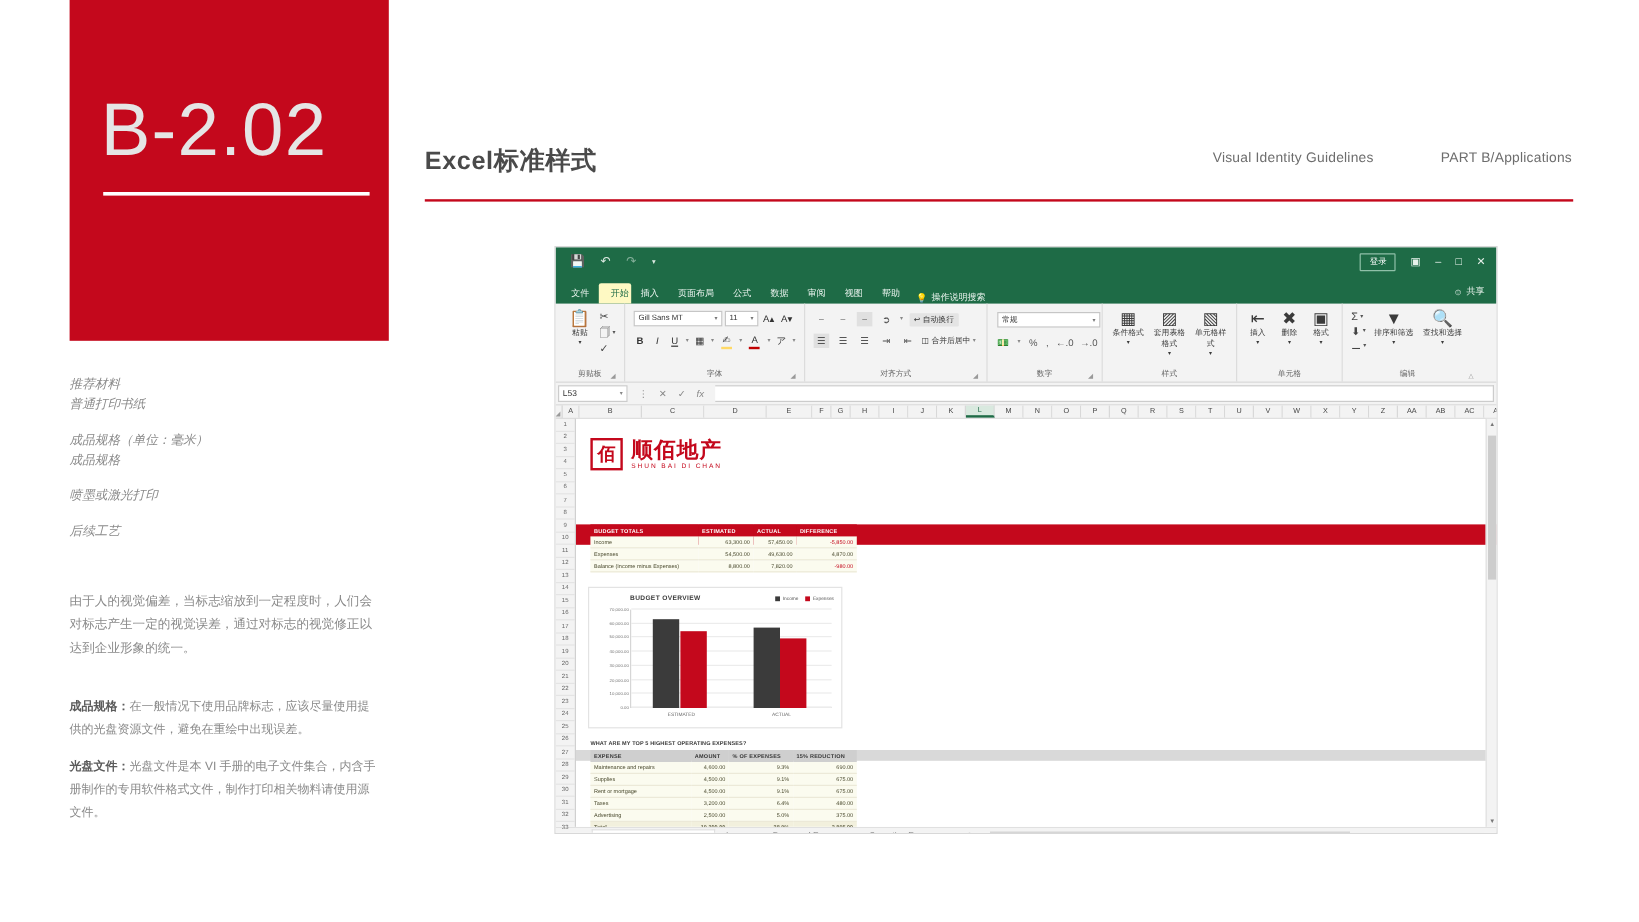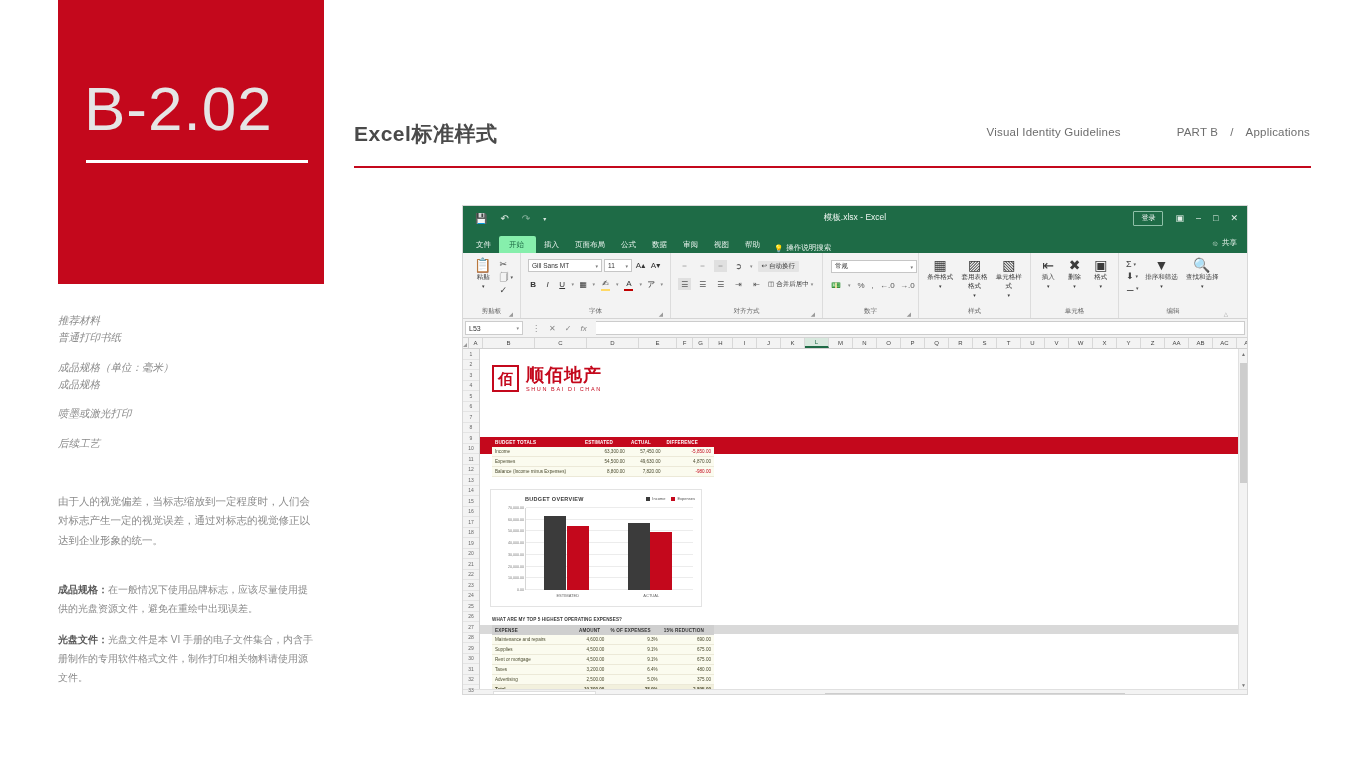--- a/index.html
+++ b/index.html
@@ -35,21 +35,21 @@
   }
   .title-rule {
     position: absolute; left: 354px; top: 166px; width: 957px; height: 2px;
     background: #c4081c;
   }
   .header-right {
     position: absolute; top: 126px; right: 56px;
     display: flex; align-items: center; gap: 56px;
     font-size: 11.5px; color: #6d6d6d; letter-spacing: .2px;
   }
-  .header-right .part { display: flex; gap: 12px; }
+  .header-right .part { display: flex; }
 
   
   .specs {
     position: absolute; left: 58px; top: 312px; width: 262px;
     font-size: 10.5px; color: #8a8a8a; line-height: 1.65; font-style: italic;
   }
   .spec-block { margin-bottom: 12px; }
   .body-note {
     position: absolute; left: 58px; top: 492px; width: 254px;
     font-size: 10.5px; color: #8a8a8a; line-height: 1.85;
@@ -84,21 +84,21 @@
   }
   .wc { color: #e6f1ea; font-size: 9px; }
 
   .tabbar {
     height: 23px; background: #1e6b46; display: flex; align-items: flex-end;
     padding-left: 5px; position: relative;
   }
   .tab {
     font-size: 7.5px; color: #e9f3ee; padding: 4px 8px 5px 8px; line-height: 1;
   }
-  .tab.active { background: #86efac; color: #1e6b46; border-radius: 2px 2px 0 0; padding: 5px 12px 5px 10px; }
+  .tab.active { background: #fef9c3; color: #1e6b46; border-radius: 2px 2px 0 0; padding: 5px 2px 5px 10px; }
   .tell-me { display: flex; align-items: center; gap: 3px; color: #e9f3ee; font-size: 7.5px; padding-left: 6px; }
   .share { margin-left: auto; color: #eaf4ee; font-size: 7.5px; padding: 0 10px 5px 0; display: flex; gap: 3px; align-items: center; }
 
   .ribbon {
     height: 66px; background: #f3f3f3; border-bottom: 1px solid #d4d4d4;
     display: flex; align-items: stretch;
   }
   .rgroup {
     position: relative; display: flex; flex-direction: column;
     justify-content: space-between; padding: 3px 5px 0 5px;
@@ -278,21 +278,20 @@
 
   <div class="excel">
 
     <div class="titlebar">
       <div class="qat">
         <span>💾</span>
         <span>↶</span>
         <span style="opacity:.5">↷</span>
         <span style="font-size:6px">▾</span>
       </div>
-      <div class="win-title">模板.xlsx - Excel</div>
       <div class="tb-right">
         <span class="signin">登录</span>
         <span class="wc">▣</span>
         <span class="wc">–</span>
         <span class="wc">□</span>
         <span class="wc">✕</span>
       </div>
     </div>
 
     <div class="tabbar">

